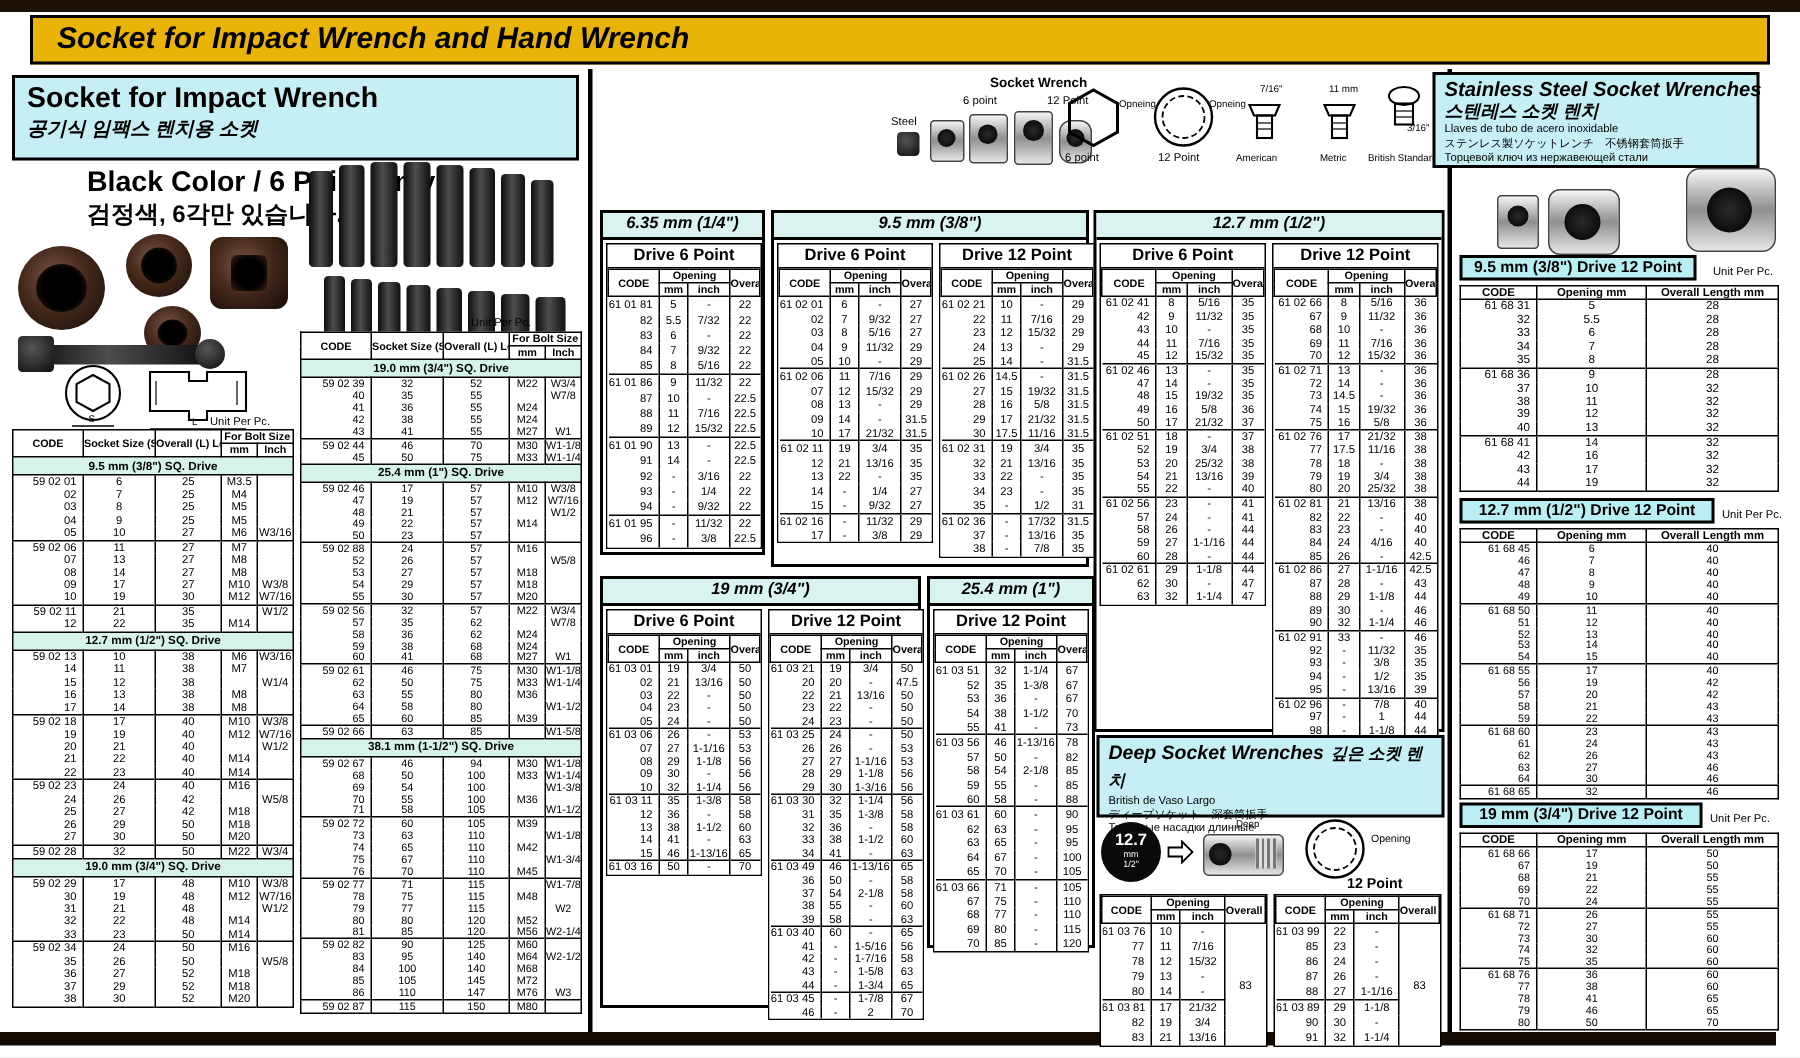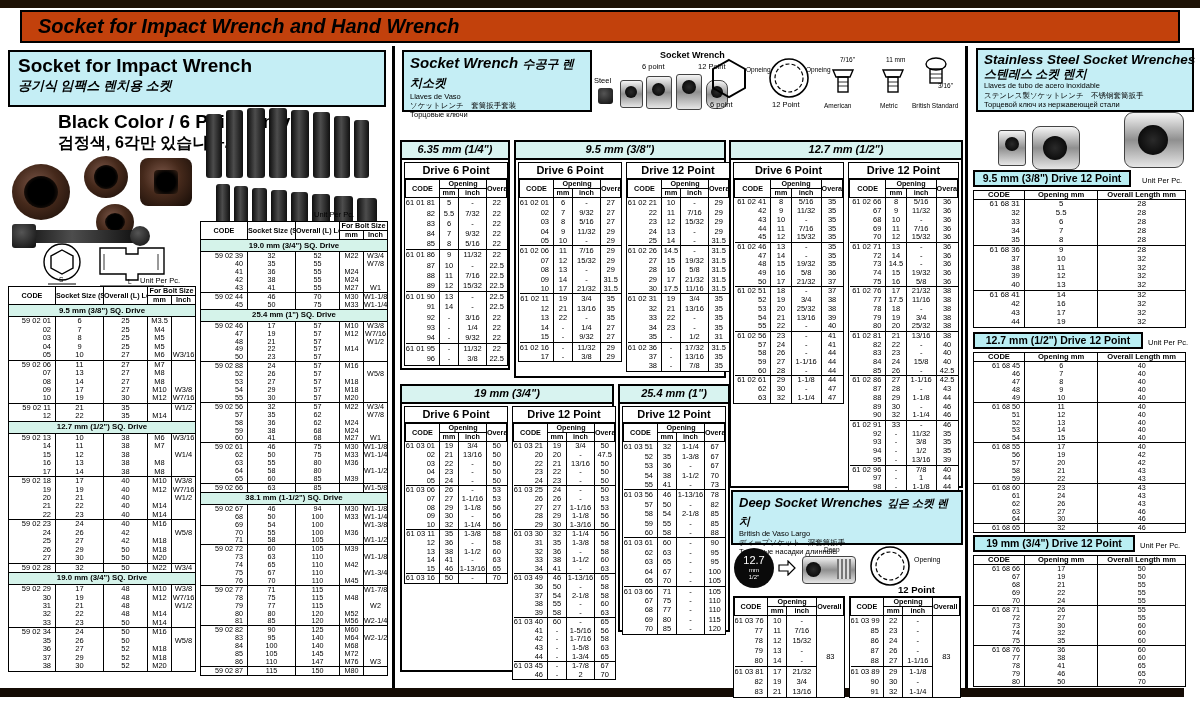--- a/index.html
+++ b/index.html
@@ -1,21 +1,21 @@
 <!DOCTYPE html>
 <html><head>
 <meta charset="utf-8">
 <style>
   html,body{margin:0;padding:0;background:#e8e8e8}
   #page{position:relative;width:1200px;height:705px;background:#fff;overflow:hidden;
         font-family:"Liberation Sans",sans-serif;color:#000}
   .abs{position:absolute}
   .topbar{left:0;top:0;width:1200px;height:8px;background:#1e1206}
   .botbar{left:0;top:688px;width:1184px;height:9px;background:#140b04}
-  .banner{left:20px;top:10px;width:1160px;height:33px;background:#c2410c;border:2px solid #000;
+  .banner{left:20px;top:10px;width:1160px;height:33px;background:#eab308;border:2px solid #000;
           box-sizing:border-box;display:flex;align-items:center;padding-left:16px;gap:44px}
   .banner .en{font-style:italic;font-weight:bold;font-size:20px;white-space:nowrap}
   .banner .kr{font-style:italic;font-weight:bold;font-size:16px;white-space:nowrap}
   .vdiv{top:46px;height:642px;width:3px;background:#000}
   .hbox{background:#c5eef5;border:2px solid #000;box-sizing:border-box}
   
   #imp-hbox{left:8px;top:50px;width:378px;height:57px;display:flex}
   .ihl{width:212px;padding:3px 0 0 8px}
   .ihl-t{font-weight:bold;font-size:19px;line-height:22px;white-space:nowrap}
   .ihl-k{font-weight:bold;font-style:italic;font-size:13px}
@@ -47,36 +47,36 @@
   .mwrap{border:2px solid #000;box-sizing:border-box;background:#fff}
   .mtitle{background:#d8f3f0;border-bottom:2px solid #000;font-weight:bold;font-style:italic;
           font-size:11px;text-align:center;height:16px;line-height:15px}
   .mcols{display:flex;align-items:flex-start}
   .msub{border:1.5px solid #000;margin:2px;flex:1;background:#fff}
   .msub .tb{border:none;width:100%}
   .mdrive{border-bottom:1.5px solid #000;font-weight:bold;font-size:11px;text-align:center;
           height:15px;line-height:14px}
   .mid{font-size:7.5px}
   
-  #ss-hbox{left:976px;top:48px;width:218px;height:64px;padding:2px 6px}
+  #ss-hbox{left:955px;top:48px;width:218px;height:64px;padding:2px 6px}
   .sst-t{font-style:italic;font-weight:bold;font-size:13.5px;line-height:15px;white-space:nowrap}
   .sst-k{font-style:italic;font-weight:bold;font-size:12px;line-height:14px}
   .sst-s{font-size:7.5px;line-height:9.5px;white-space:nowrap}
   .sslabel{background:#b9eef3;border:2px solid #000;font-weight:bold;font-size:10.5px;
            text-align:center;box-sizing:border-box;line-height:13px}
   .sst{font-size:7.8px}
   .sst th{font-size:7.6px}
   
   #deep-hbox{left:731px;top:490px;width:232px;height:55px;padding:1px 6px}
   .dp-t{font-style:italic;font-weight:bold;font-size:13px;white-space:nowrap}
   .dp-k{font-style:italic;font-weight:bold;font-size:11px}
   .dp-s{font-size:7.5px;line-height:9px;white-space:nowrap}
   .disc{left:734px;top:548px;width:40px;height:40px;background:#0a0a0a;border-radius:50%;
         color:#fff;text-align:center;padding-top:0}
-  .disc .d1{font-weight:normal;font-size:11px;line-height:13px;margin-top:6px}
+  .disc .d1{font-weight:bold;font-size:11px;line-height:13px;margin-top:6px}
   .disc .d2{font-size:6px;line-height:6px}
   .disc .d3{font-size:6px;line-height:8px}
   .dlab{font-size:7px;white-space:nowrap}
   .dlabB{font-weight:bold;font-size:9.5px;white-space:nowrap}
   
   .sockc{position:absolute;border-radius:50%;background:radial-gradient(circle at 42% 38%,#7a5648 0%,#45291b 45%,#140b06 100%)}
   .sockhole{position:absolute;border-radius:50%;background:radial-gradient(circle at 50% 50%,#000 55%,#3a2417 100%)}
   .bar{background:linear-gradient(90deg,#0d0d0d,#4d4d4d 45%,#101010);border-radius:3px}
   .chs{background:linear-gradient(180deg,#f5f5f5,#8f8f8f 50%,#e6e6e6);border:1px solid #444;border-radius:3px;position:absolute}
   .hole{position:absolute;background:radial-gradient(#2a2a2a,#000);border-radius:50%}
@@ -847,29 +847,20 @@
             <td class="code">59 02 87</td>
             <td>115</td>
             <td>150</td>
             <td>M80</td>
             <td></td>
           </tr>
         </tbody>
       </table>
     </div>
 
-  <div class="abs hbox" style="left:402px;top:50px;width:190px;height:62px;padding:2px 6px">
-    <div>
-      <span class="dp-t" style="font-size:15px">Socket Wrench</span>
-      <span class="dp-k" style="font-size:12px">수공구 렌치소켓</span>
-    </div>
-    <div class="dp-s">Llaves de Vaso</div>
-    <div class="dp-s">ソケットレンチ　套筒扳手套装</div>
-    <div class="dp-s">Торцовые ключи</div>
-  </div>
 
   <div class="abs" style="left:594px;top:48px;width:368px;height:62px">
     <span class="abs lbl9b" style="left:66px;top:2px">Socket Wrench</span>
     <span class="abs lbl7" style="left:0;top:28px">Steel</span>
     <span class="abs lbl7" style="left:48px;top:14px">6 point</span>
     <span class="abs lbl7" style="left:104px;top:14px">12 Point</span>
     <div class="blks" style="left:4px;top:40px;width:15px;height:16px"></div>
     <div class="chs" style="left:26px;top:32px;width:21px;height:26px">
         <div class="hole" style="left:4px;top:5px;width:12px;height:12px"></div>
       </div>
@@ -1608,21 +1599,21 @@
               </tr>
               <tr>
                 <td class="code">83</td>
                 <td>23</td>
                 <td>-</td>
                 <td>40</td>
               </tr>
               <tr>
                 <td class="code">84</td>
                 <td>24</td>
-                <td>15/8</td>
+                <td>4/16</td>
                 <td>40</td>
               </tr>
               <tr>
                 <td class="code">85</td>
                 <td>26</td>
                 <td>-</td>
                 <td>42.5</td>
               </tr>
               <tr class="gs">
                 <td class="code">61 02 86</td>

